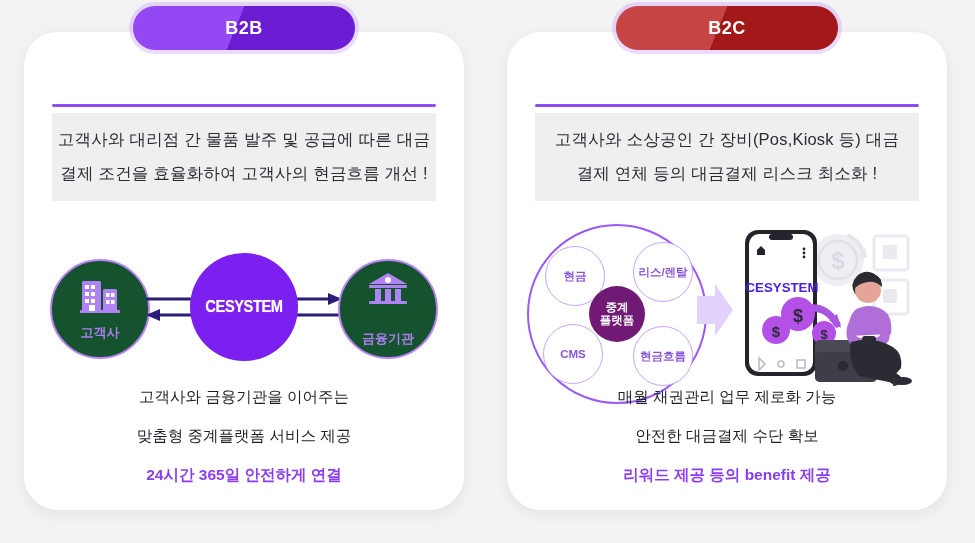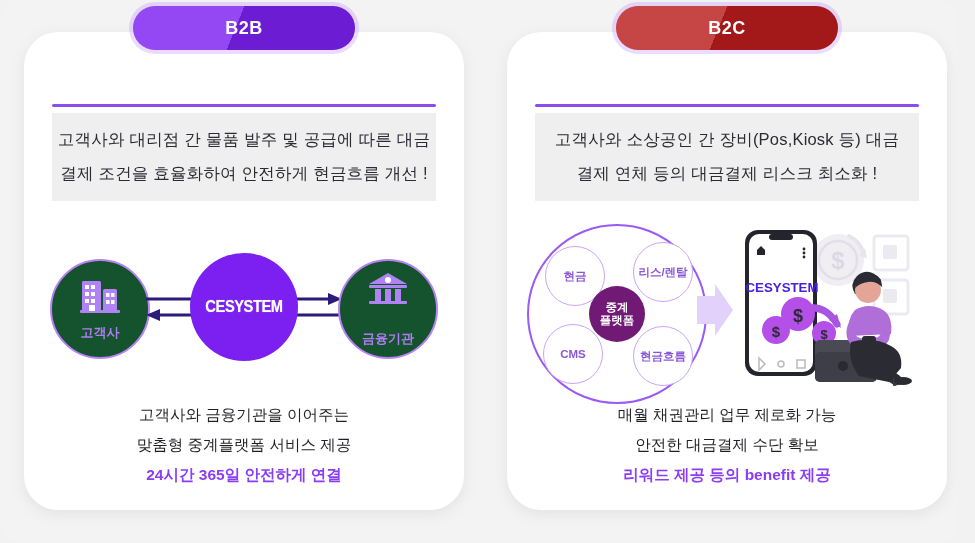--- a/index.html
+++ b/index.html
@@ -180,21 +180,21 @@
   .illus { position: absolute; left: 224px; top: 186px; }
 
   
   .footer {
     position: absolute;
     left: 0; right: 0;
     bottom: 24px;
     display: flex;
     flex-direction: column;
     align-items: center;
-    gap: 9px;
+    gap: 18px;
   }
   .footer .fline {
     font-size: 15.5px;
     color: #1f1f27;
     white-space: nowrap;
   }
   .footer .fline.accent {
     color: #8b3df5;
     font-weight: bold;
   }
@@ -208,21 +208,21 @@
 
     <div class="badge badge-b2b">
       <span class="sheen"></span>
       <span class="blabel">B2B</span>
     </div>
 
     <div class="divider"></div>
 
     <div class="descbox">
       <div class="line">고객사와 대리점 간 물품 발주 및 공급에 따른 대금</div>
-      <div class="line">결제 조건을 효율화하여 안전하게 현금흐름 개선 !</div>
+      <div class="line">결제 조건을 효율화하여 고객사의 현금흐름 개선 !</div>
     </div>
 
     <div class="flow">
 
       <div class="node left">
         <span>
           <svg width="44" height="40" viewBox="0 0 44 40">
             <rect x="4" y="4" width="19" height="30" rx="1.5" fill="#b083f5"></rect>
             <rect x="25" y="12" width="14" height="22" rx="1.5" fill="#b083f5"></rect>
             <rect x="2" y="33" width="40" height="3" rx="1" fill="#b083f5"></rect>

